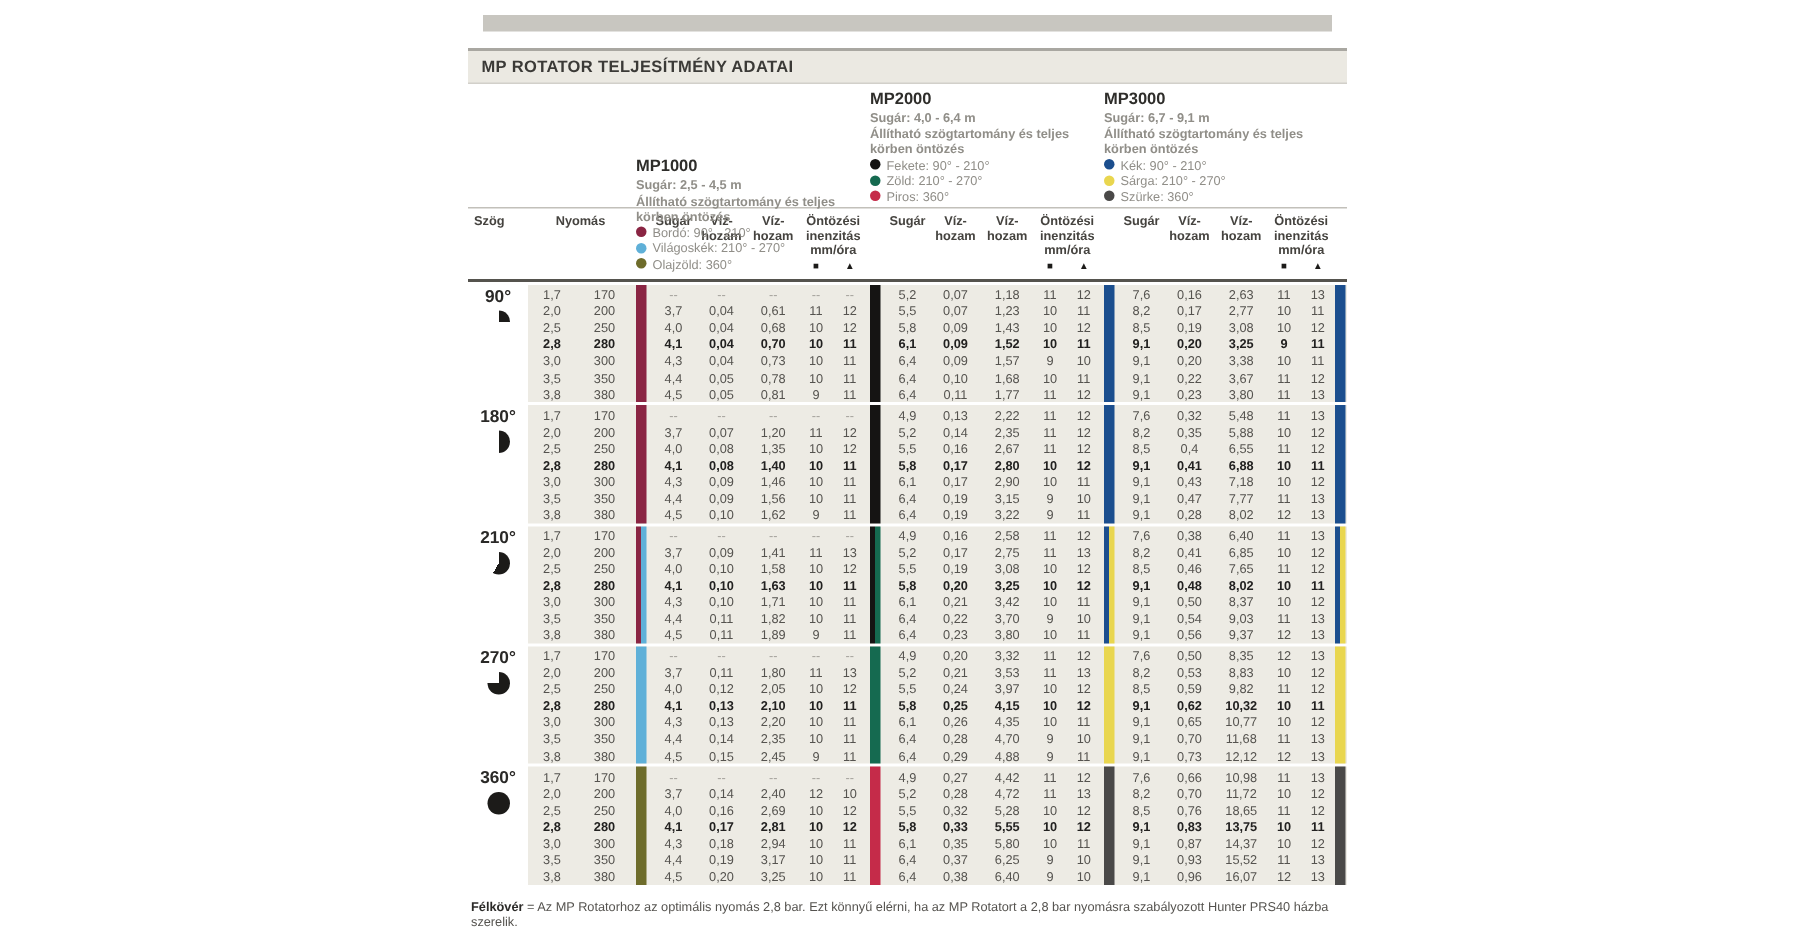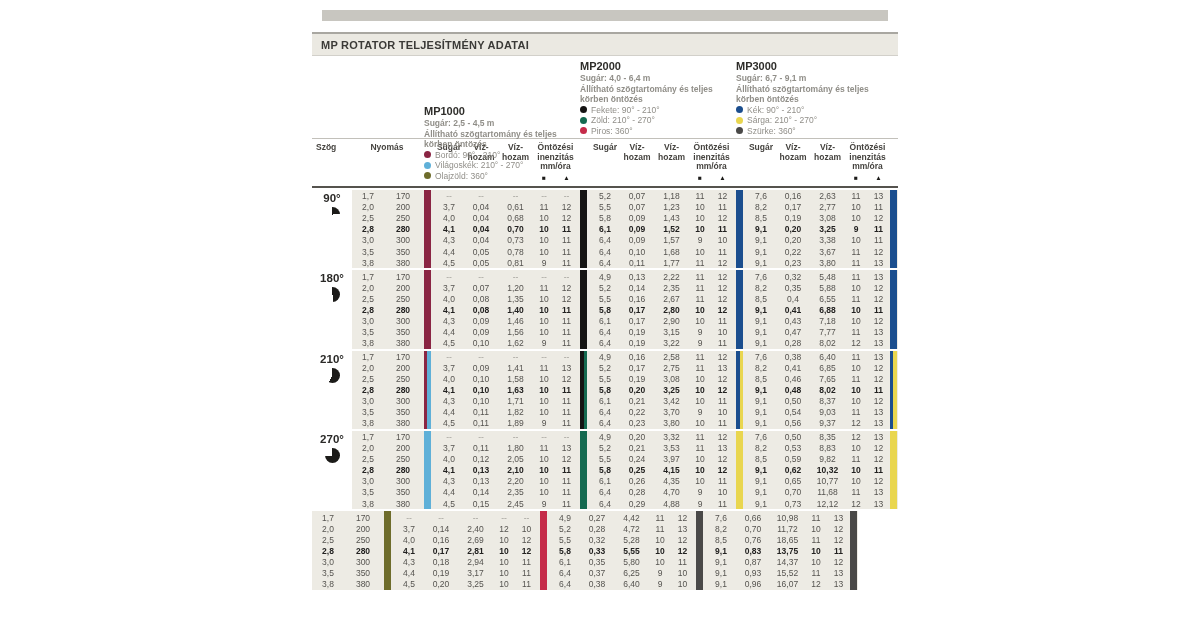--- a/index.html
+++ b/index.html
@@ -862,20 +862,24 @@
               <div class="cell w-m">9,1</div>
               <div class="cell w-m3">0,73</div>
               <div class="cell w-lp">12,12</div>
               <div class="cell w-sq">12</div>
               <div class="cell w-tri">13</div>
               <div class="cell w-end"></div>
             </div>
           </div>
         </div>
         <div class="group">
+          <div class="glabel">
+            <div class="gangle">360°</div>
+            <div class="pie" style="background: rgb(28, 27, 25);"></div>
+          </div>
           <div class="gdata">
             <div class="stripe sp0" style="background: rgb(110, 108, 43);"></div>
             <div class="stripe sp1" style="background: rgb(197, 43, 73);"></div>
             <div class="stripe sp2" style="background: rgb(74, 73, 72);"></div>
             <div class="stripe sp3" style="background: rgb(74, 73, 72);"></div>
             <div class="trow">
               <div class="cell w-bar">1,7</div>
               <div class="cell w-kpa">170</div>
               <div class="cell w-s"></div>
               <div class="cell w-m dim">--</div>
@@ -1031,14 +1035,17 @@
               <div class="cell w-m">9,1</div>
               <div class="cell w-m3">0,96</div>
               <div class="cell w-lp">16,07</div>
               <div class="cell w-sq">12</div>
               <div class="cell w-tri">13</div>
               <div class="cell w-end"></div>
             </div>
           </div>
         </div>
       </div>
+    <div class="footer">
+      <b>Félkövér</b><span> = Az MP Rotatorhoz az optimális nyomás 2,8 bar. Ezt könnyű elérni, ha az MP Rotatort a 2,8 bar nyomásra szabályozott Hunter PRS40 házba szerelik.</span>
+    </div>
   </div>
 </div>
 
 </body></html>

